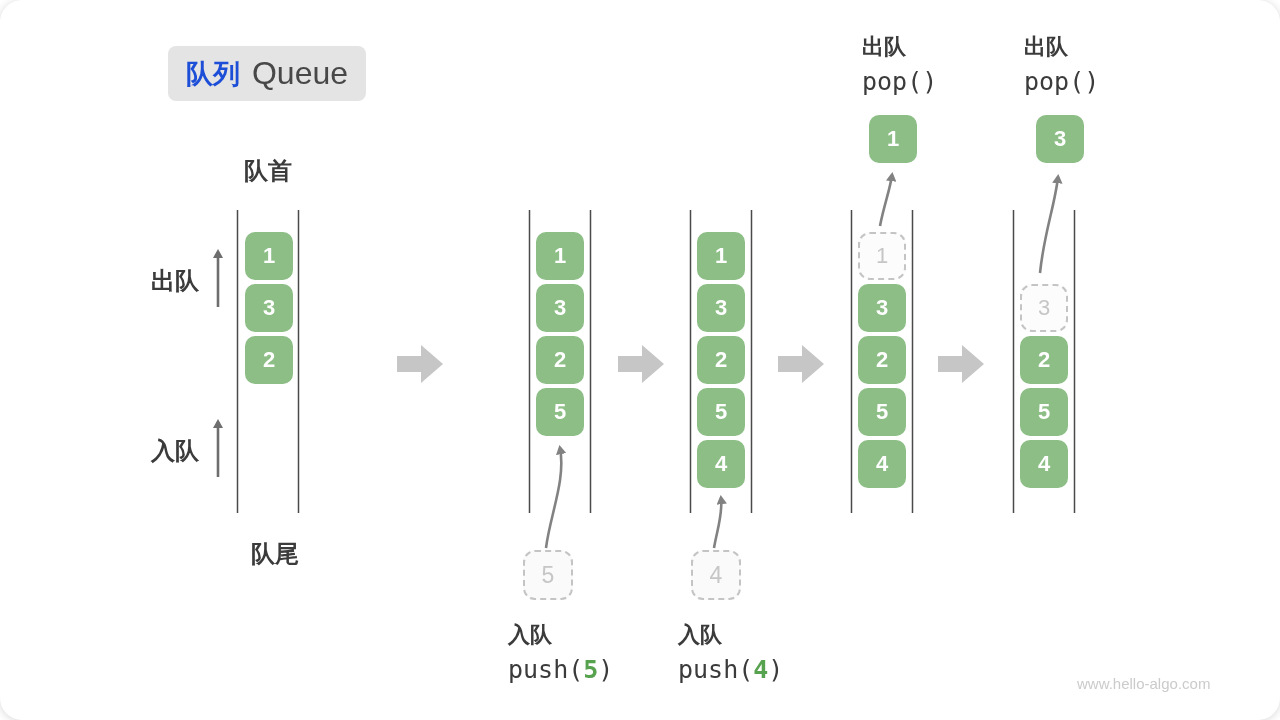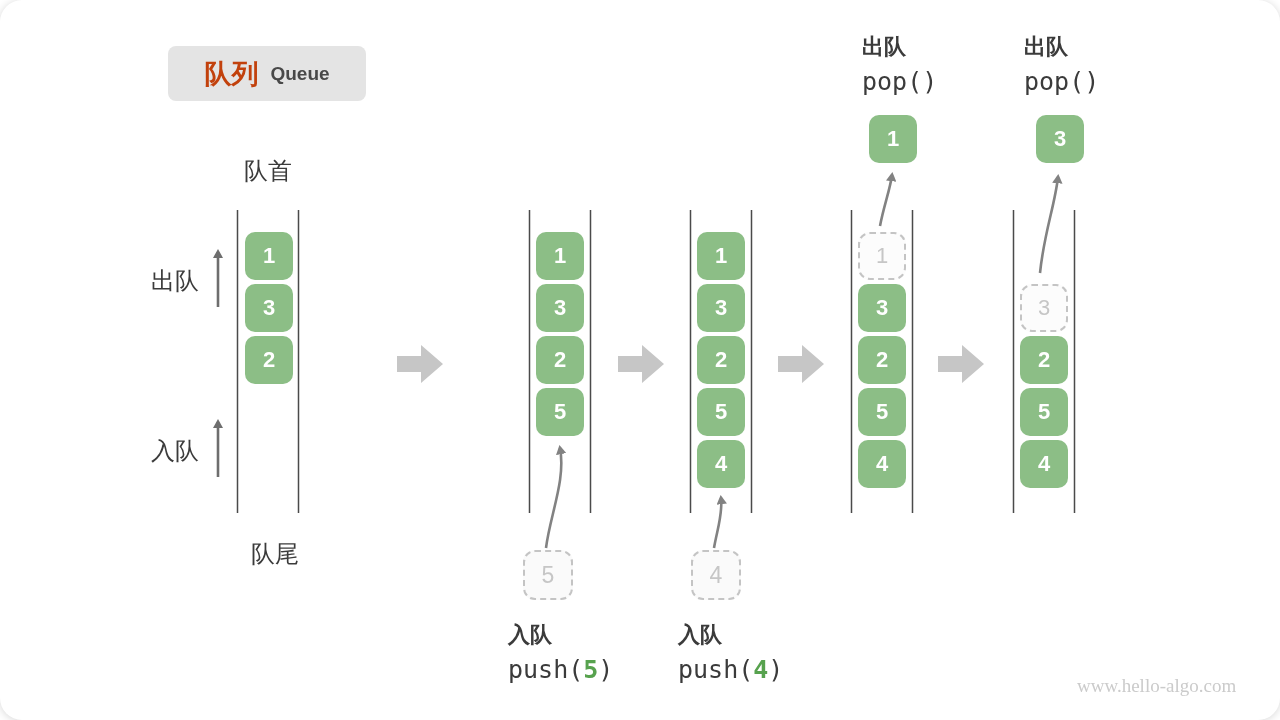--- a/index.html
+++ b/index.html
@@ -23,46 +23,46 @@
     box-shadow:0 1px 9px rgba(0,0,0,0.16);
     overflow:hidden;
   }
   .overlay{position:absolute;left:0;top:0;width:1280px;height:720px;}
 
   .badge{
     position:absolute;left:168px;top:46px;width:198px;height:55px;
     background:var(--badge-bg);border-radius:8px;
     display:flex;align-items:center;justify-content:center;gap:12px;
   }
-  .badge .zh{font-size:27px;font-weight:700;color:#c2410c;}
-  .badge .en{font-size:19px;font-weight:700;color:#484848;}
+  .badge .zh{font-size:27px;font-weight:700;color:#1d4ed8;}
+  .badge .en{font-size:32px;font-weight:400;color:#484848;}
 
-  .cjk{position:absolute;font-weight:400;font-size:24px;color:var(--text-dark);white-space:nowrap;}
+  .cjk{position:absolute;font-weight:700;font-size:24px;color:var(--text-dark);white-space:nowrap;}
 
   .box{
     position:absolute;width:48px;height:48px;border-radius:10px;
     background:var(--box-green);color:#ffffff;
     font-size:22px;font-weight:700;
     display:flex;align-items:center;justify-content:center;
   }
   .box.ghost{
     background:#fcfcfc;border:2px dashed #c4c4c4;border-radius:12px;
     color:var(--ghost);font-weight:400;
   }
   .box.incoming{width:50px;height:50px;font-size:23px;background:#fafafa;}
 
   .oplabel{position:absolute;white-space:nowrap;}
   .oplabel .line1{font-size:22px;font-weight:700;color:var(--text-dark);display:block;margin-bottom:5px;}
   .oplabel .code{font-family:"DejaVu Sans Mono","Liberation Mono",monospace;font-size:25px;color:var(--text-dark);margin-top:31px;}
   .oplabel .code .arg{color:var(--arg-green);font-weight:700;}
 
   .watermark{
     position:absolute;left:1077px;top:675px;
-    font-family:Liberation Serif, serif;
-    font-size:19px;color:var(--watermark);letter-spacing:0px;
+    font-family:Liberation Sans, sans-serif;
+    font-size:15px;color:var(--watermark);letter-spacing:0px;
   }
 </style>
 </head>
 <body>
 
 <div class="card">
 
   <svg class="overlay" viewBox="0 0 1280 720">
     <defs>
       <marker id="ah-dark" viewBox="0 0 10 10" refX="6" refY="5" markerWidth="4" markerHeight="4" orient="auto">

